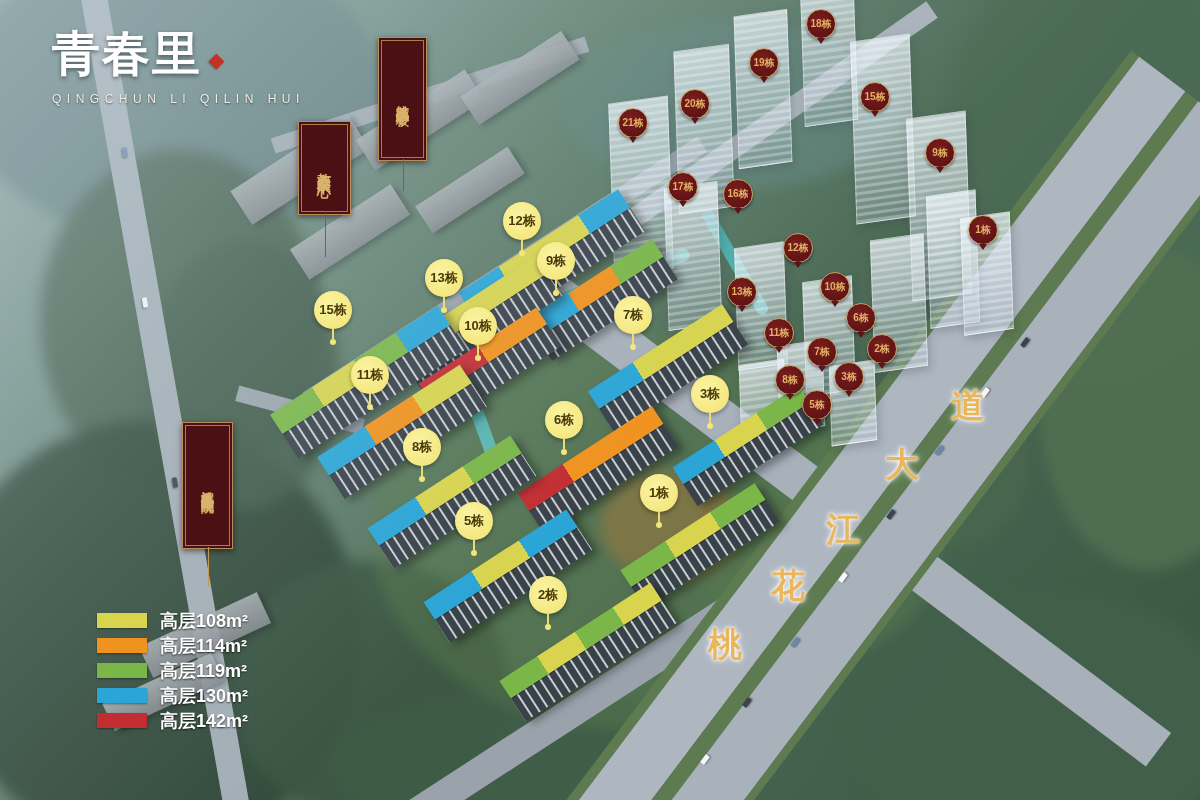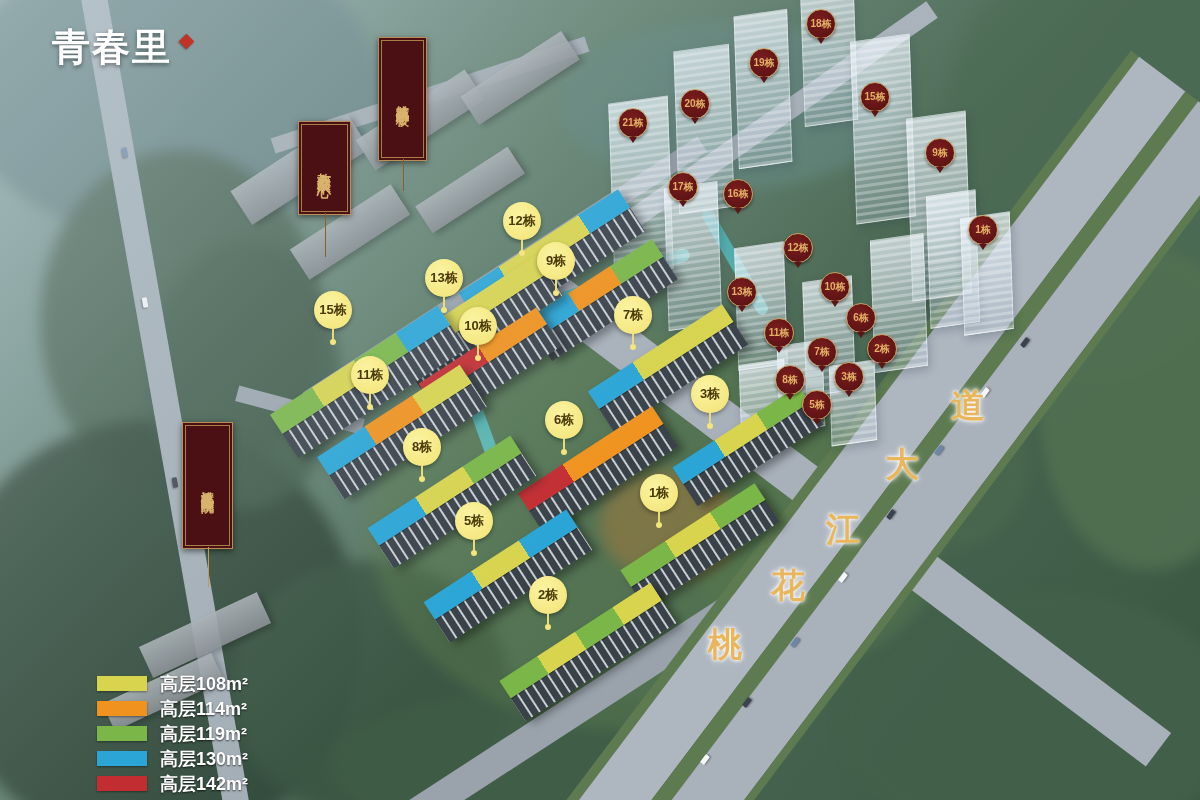--- a/index.html
+++ b/index.html
@@ -43,29 +43,29 @@
                 display:flex;align-items:center;justify-content:center;}
   .callout .box::before{content:"";position:absolute;inset:2px;border:1px solid #a97f48;pointer-events:none;}
   .callout .vtext{writing-mode:vertical-rl;text-orientation:upright;color:#d9b26c;font-weight:bold;
                   font-size:14px;letter-spacing:2px;line-height:1;}
   .callout .leader{position:absolute;left:50%;width:1px;background:#8a5f2a;}
   
   .roadchar{position:absolute;z-index:20;color:#e9b65c;font-weight:bold;font-size:34px;
             font-family:"DejaVu Serif","Liberation Serif",serif;
             text-shadow:0 0 3px #fff,0 0 5px rgba(255,255,255,.9),0 0 8px rgba(255,255,255,.5);}
   
-  .legend{position:absolute;left:97px;top:676px;z-index:50;}
+  .legend{position:absolute;left:97px;top:613px;z-index:50;}
   .lrow{display:flex;align-items:center;height:15px;margin-bottom:10px;}
   .lswatch{width:50px;height:15px;flex:0 0 50px;box-shadow:0 1px 2px rgba(0,0,0,.4);}
   .llabel{margin-left:13px;color:#fff;font-size:18px;font-weight:bold;white-space:nowrap;
           text-shadow:0 1px 2px rgba(0,0,0,.7);}
   
   .logo{position:absolute;left:52px;top:22px;z-index:50;color:#fff;}
-  .logo-title{display:flex;font-family:"DejaVu Serif","Liberation Serif",serif;
-              font-weight:bold;font-size:38px;letter-spacing:2px;text-shadow:0 2px 4px rgba(0,0,0,.45);}
+  .logo-title{display:flex;align-items:center;font-family:"DejaVu Serif","Liberation Serif",serif;
+              font-weight:bold;font-size:48px;letter-spacing:2px;text-shadow:0 2px 4px rgba(0,0,0,.45);}
   .logo .diamond{width:11px;height:11px;background:#c13227;transform:rotate(45deg);margin:14px 9px 0 9px;
                  box-shadow:0 1px 2px rgba(0,0,0,.4);}
   .logo-sub{margin-top:6px;font-size:12px;letter-spacing:5.5px;color:#f1ede3;
             text-shadow:0 1px 2px rgba(0,0,0,.5);}
 </style>
 </head>
 <body>
 
 <div id="scene">
   <div class="bg"></div>
@@ -386,14 +386,15 @@
           <div class="llabel">高层142m²</div>
         </div>
       </div>
     </div>
 
   <div class="logo">
     <div class="logo-title">
       <span>青春里</span>
       <span class="diamond"></span>
     </div>
+    <div class="logo-sub">QINGCHUN LI QILIN HUI</div>
   </div>
 </div>
 
 </body></html>

